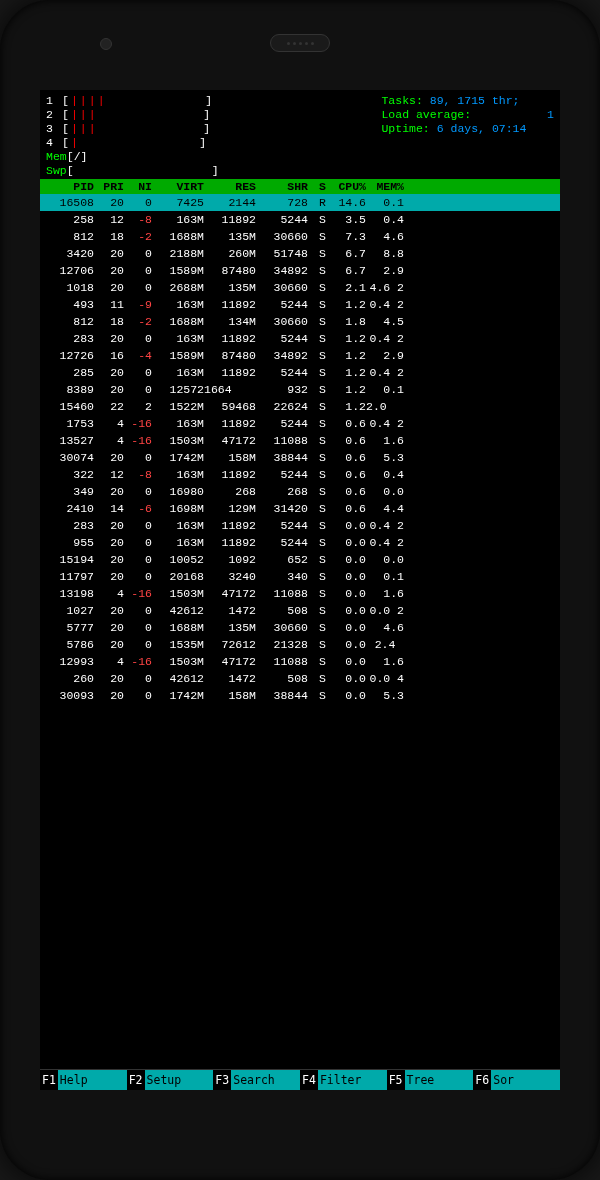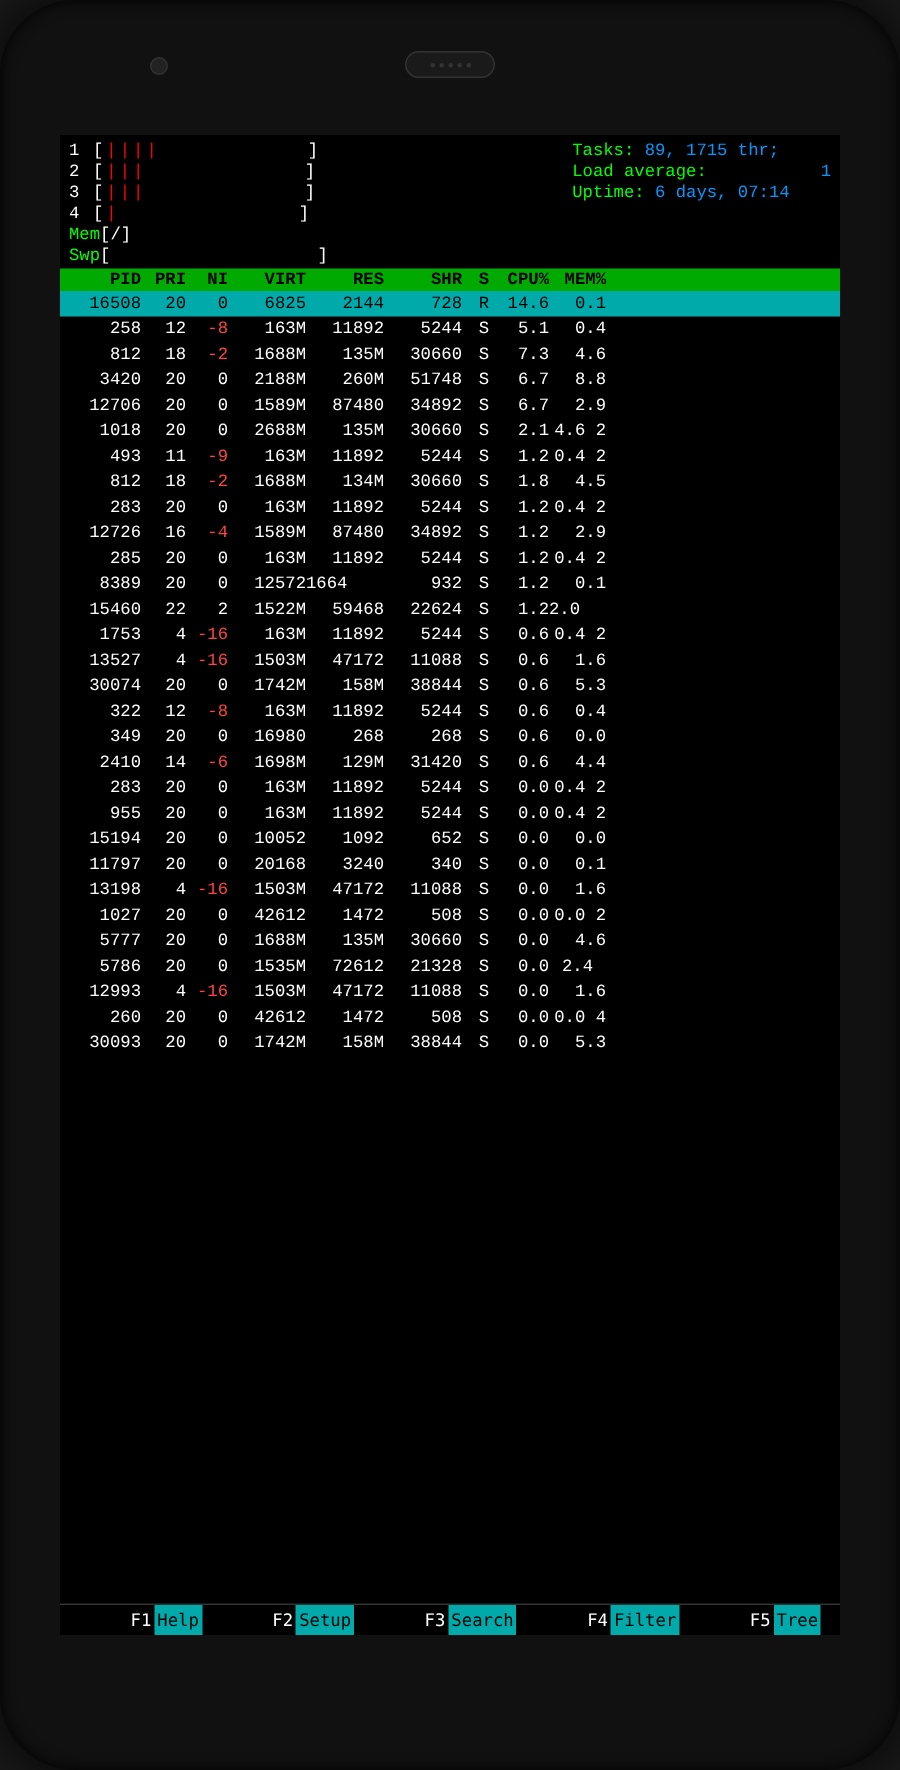--- a/index.html
+++ b/index.html
@@ -167,21 +167,20 @@
       display: flex;
       flex-direction: row;
       flex: 1;
     }
     .footer-key {
       background: #000;
       color: #fff;
       padding: 3px 2px;
       font-size: 11.5px;
       font-family: monospace;
-      margin-left: 45px;
     }
     .footer-label {
       background: #00aaaa;
       color: #000;
       padding: 3px 2px;
       font-size: 11.5px;
       font-family: monospace;
       flex: 1;
     }
     .swp-bar { color: #777; }
@@ -280,36 +279,36 @@
         <span class="col">S</span>
         <span class="col">CPU%</span>
         <span class="col">MEM%</span>
       </div>
 
       <div class="table-body" id="process-table">
       <div class="tr highlighted">
     <span class="c" style="text-align:right">16508</span>
     <span class="c" style="text-align:right">20</span>
     <span style="text-align:right;color:#000">0</span>
-    <span class="c" style="text-align:right">6825</span>
+    <span class="c" style="text-align:right">7425</span>
     <span class="c" style="text-align:right">2144</span>
     <span class="c" style="text-align:right">728</span>
     <span class="c" style="text-align:right">R</span>
     <span class="c" style="text-align:right">14.6</span>
     <span class="c" style="text-align:right">0.1</span>
   </div>
           <div class="tr">
     <span class="c-white" style="text-align:right">258</span>
     <span class="c-white" style="text-align:right">12</span>
     <span style="text-align:right;color:#ff4444">-8</span>
     <span class="c-white" style="text-align:right">163M</span>
     <span class="c-white" style="text-align:right">11892</span>
     <span class="c-white" style="text-align:right">5244</span>
     <span class="c-white" style="text-align:right">S</span>
-    <span class="c-white" style="text-align:right">5.1</span>
+    <span class="c-white" style="text-align:right">3.5</span>
     <span class="c-white" style="text-align:right">0.4</span>
   </div>
           <div class="tr">
     <span class="c-white" style="text-align:right">812</span>
     <span class="c-white" style="text-align:right">18</span>
     <span style="text-align:right;color:#ff4444">-2</span>
     <span class="c-white" style="text-align:right">1688M</span>
     <span class="c-white" style="text-align:right">135M</span>
     <span class="c-white" style="text-align:right">30660</span>
     <span class="c-white" style="text-align:right">S</span>

